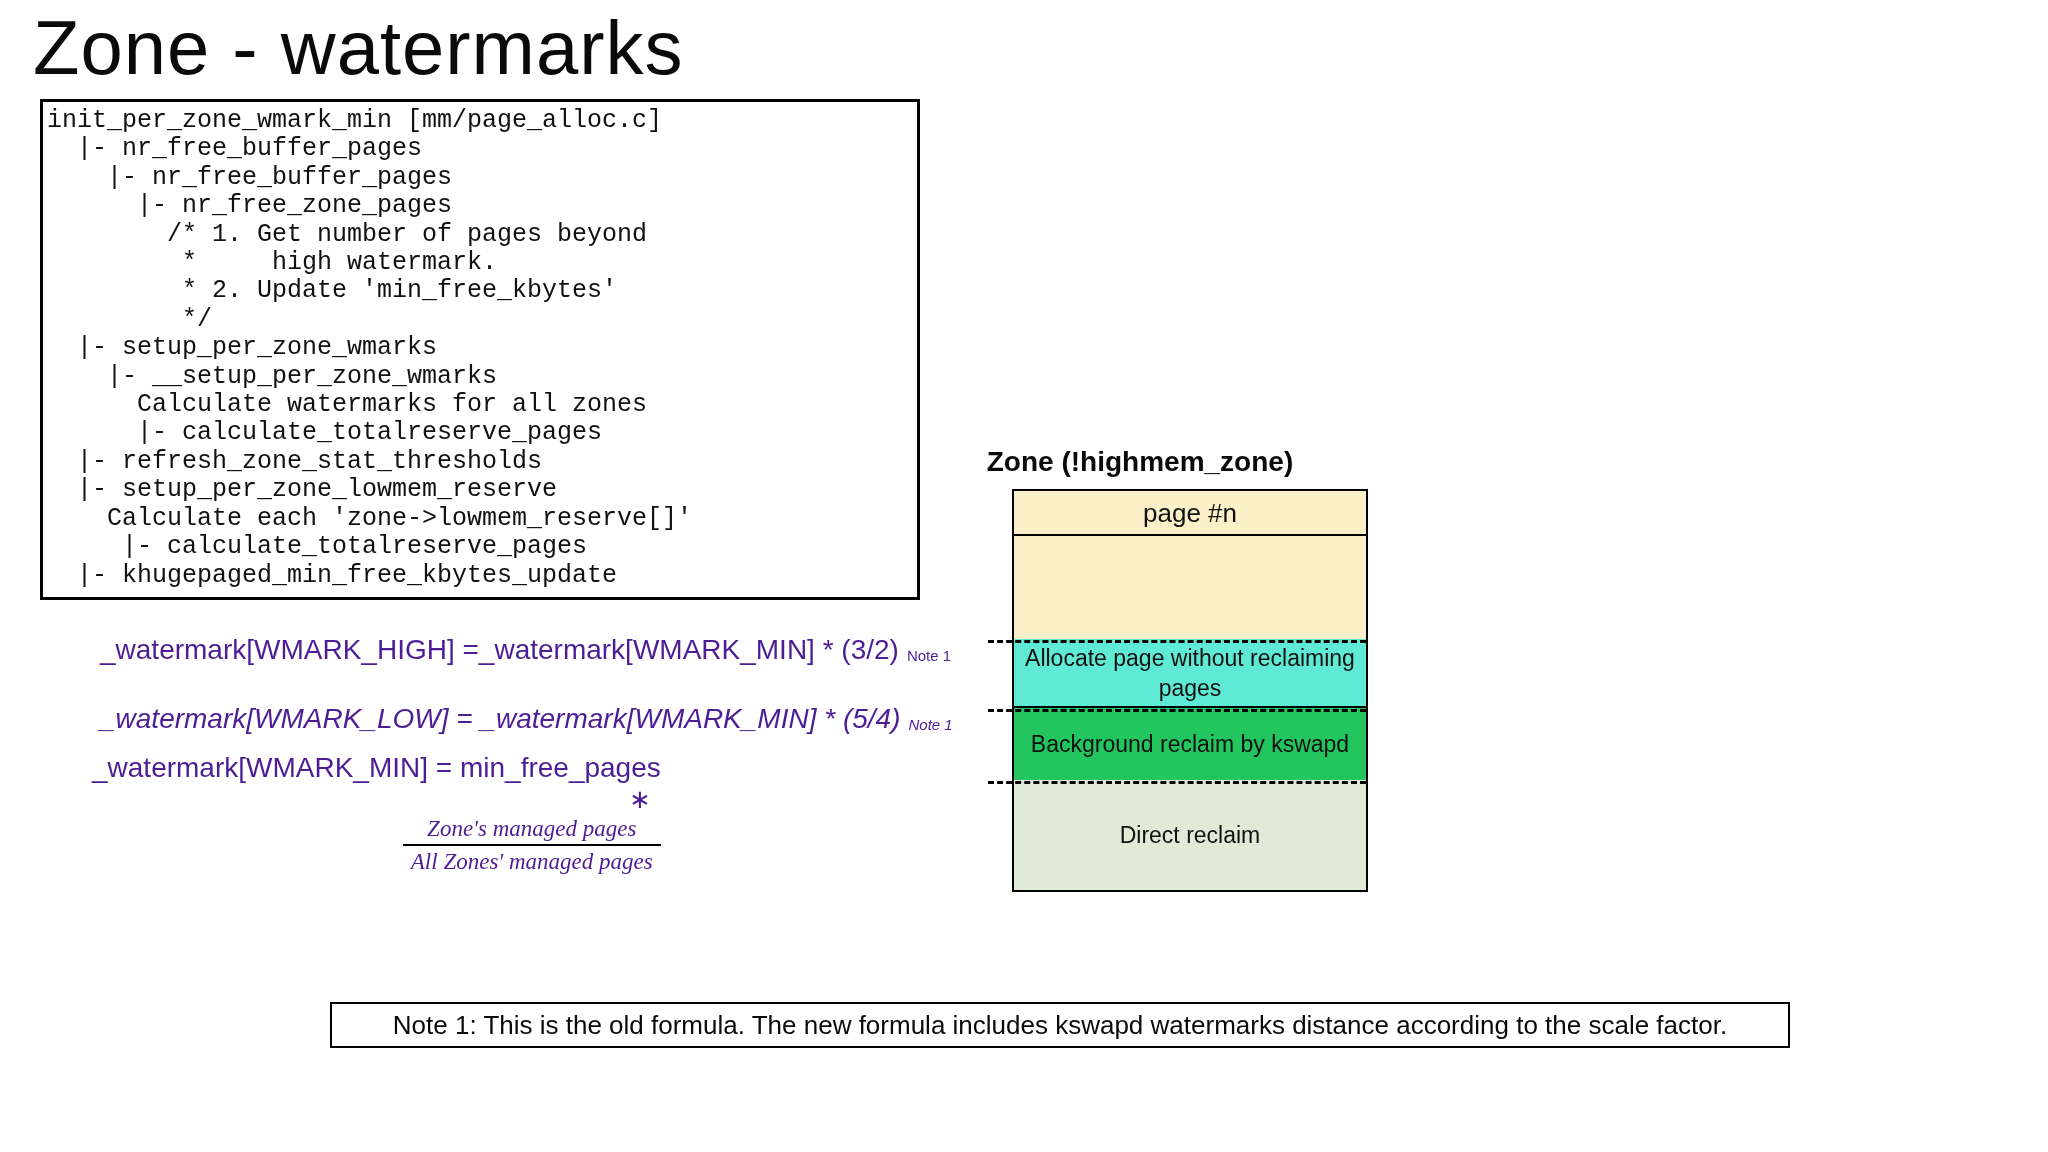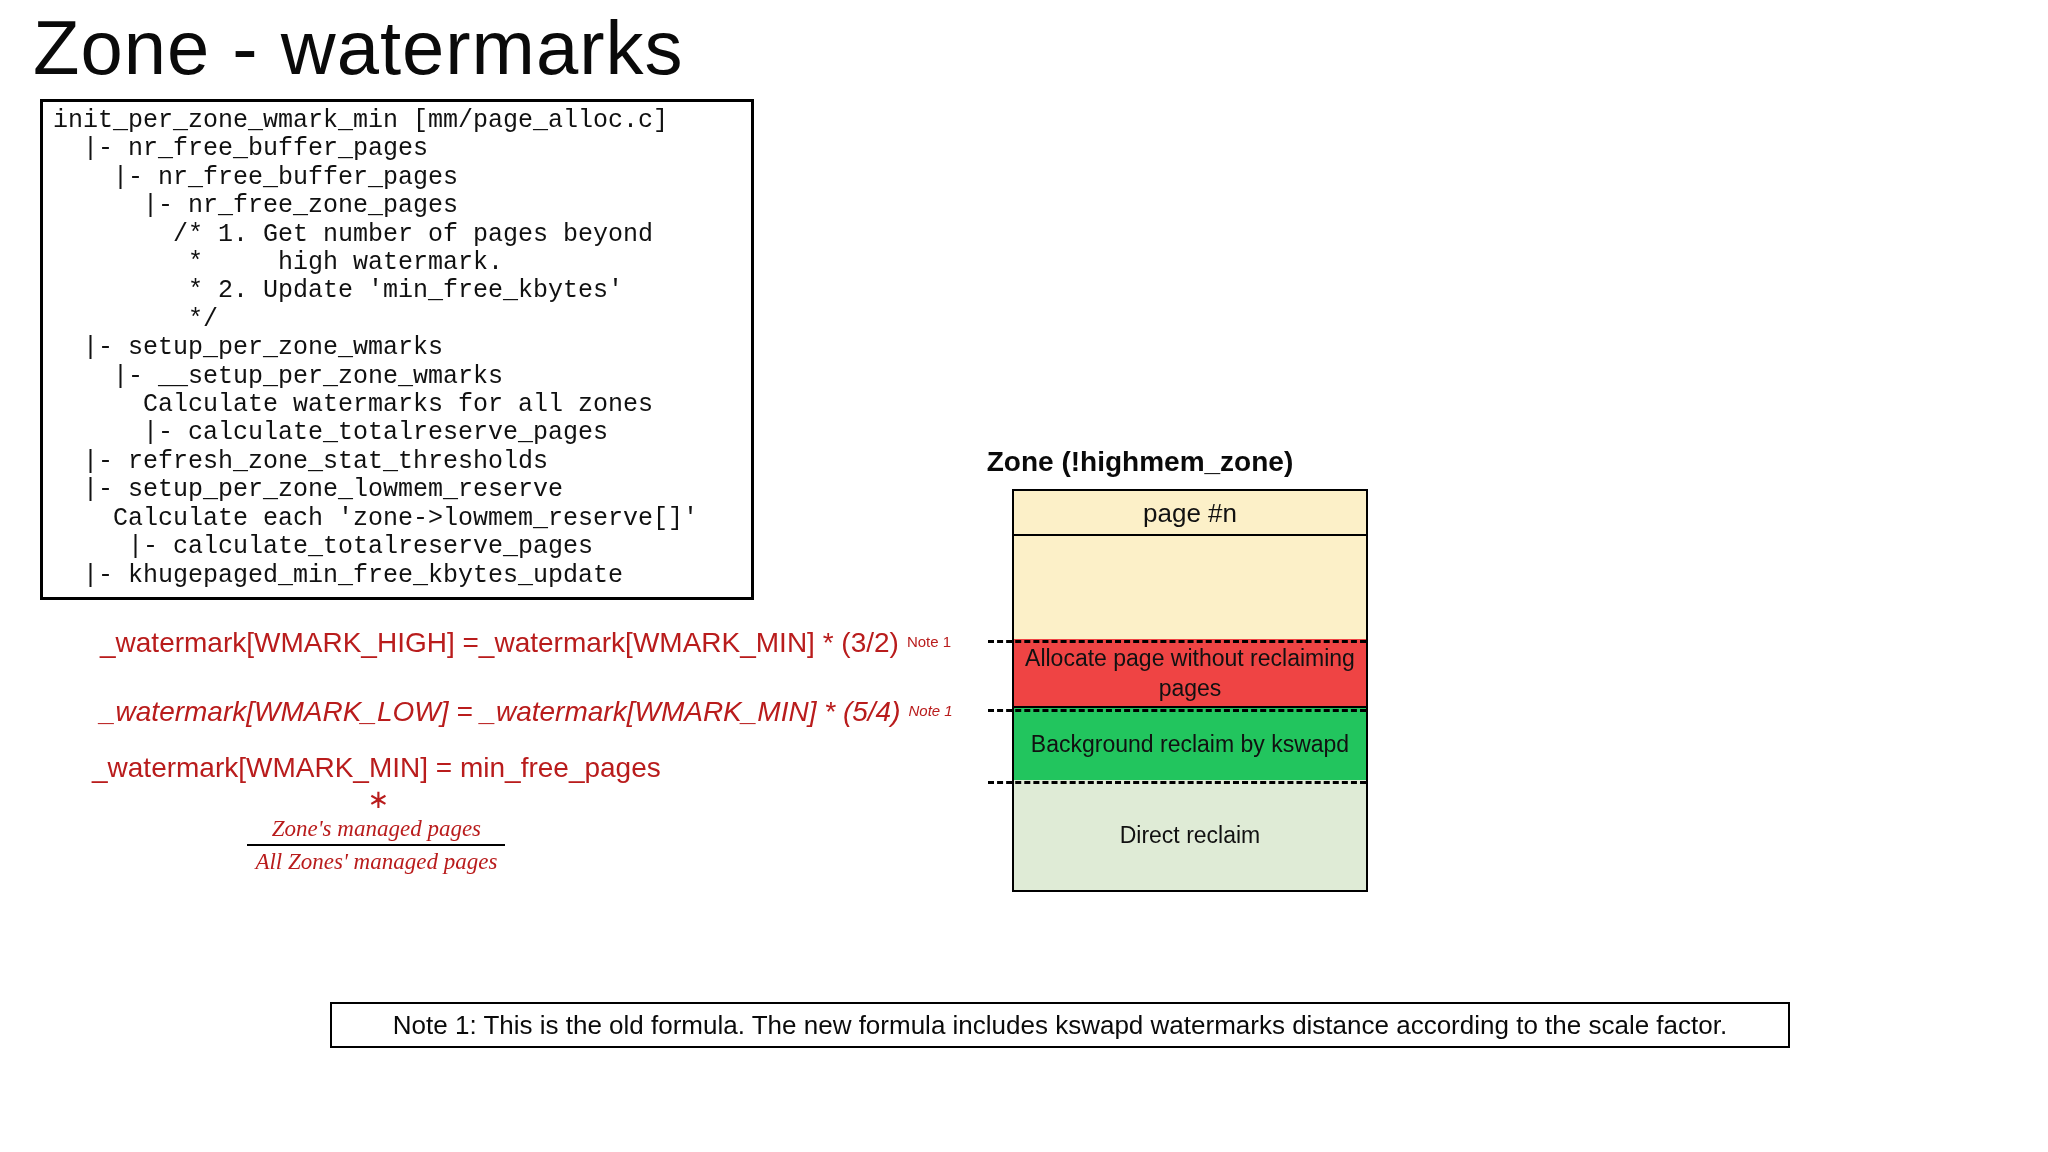--- a/index.html
+++ b/index.html
@@ -19,42 +19,42 @@
     font-weight: 300;
     letter-spacing: 1px;
     line-height: 96px;
     color: #0a0a0a;
     white-space: nowrap;
   }
 
   .code-block {
     position: absolute;
     left: 40px; top: 99px;
-    width: 714px; height: 501px;
+    width: 880px; height: 501px;
     box-sizing: border-box;
     border: 3px solid #000;
     background: #fff;
     margin: 0;
-    padding: 5px 4px 0 10px;
+    padding: 5px 4px 0 4px;
     font-family: "Liberation Mono", monospace;
     font-size: 25px;
     line-height: 28.4px;
     white-space: pre;
     color: #111;
     overflow: hidden;
   }
 
   .formula-row {
     position: absolute;
     height: 46px;
     display: flex;
-    align-items: center;
+    align-items: flex-end;
     font-size: 28px;
     white-space: nowrap;
-    color: #b91c1c;
+    color: #4c1d95;
   }
   .formula-row sup {
     font-size: 15px;
     margin-left: 8px;
     transform: translateY(-2px);
   }
   #formula-high { left: 100px; top: 620px; }
   #formula-low  { left: 100px; top: 689px; font-style: italic; }
   #formula-min  { left: 92px;  top: 752px; height: 60px; flex-direction: column; }
 
@@ -192,20 +192,20 @@
 
 <div class="wmark-line" id="wmark-line-high"></div>
 <div class="wmark-line" id="wmark-line-low"></div>
 <div class="wmark-line" id="wmark-line-min"></div>
 
 <div class="zone-title">Zone (!highmem_zone)</div>
 
 <div class="zone-box">
   <div class="zone-section zone-header" style="background: rgb(252, 240, 200);">page #n</div>
   <div class="zone-section zone-sec-free" style="background: rgb(252, 240, 200);"></div>
-  <div class="zone-section zone-sec-alloc" style="background: #ef4444;">Allocate page without reclaiming pages</div>
+  <div class="zone-section zone-sec-alloc" style="background: #5eead4;">Allocate page without reclaiming pages</div>
   <div class="zone-section zone-sec-kswapd" style="background: #22c55e;">Background reclaim by kswapd</div>
   <div class="zone-section zone-sec-direct" style="background: rgb(223, 235, 214);">Direct reclaim</div>
 </div>
 
 <div class="note-box">
   <span>Note 1: This is the old formula. The new formula includes kswapd watermarks distance according to the scale factor.</span>
 </div>
 
 </body></html>

